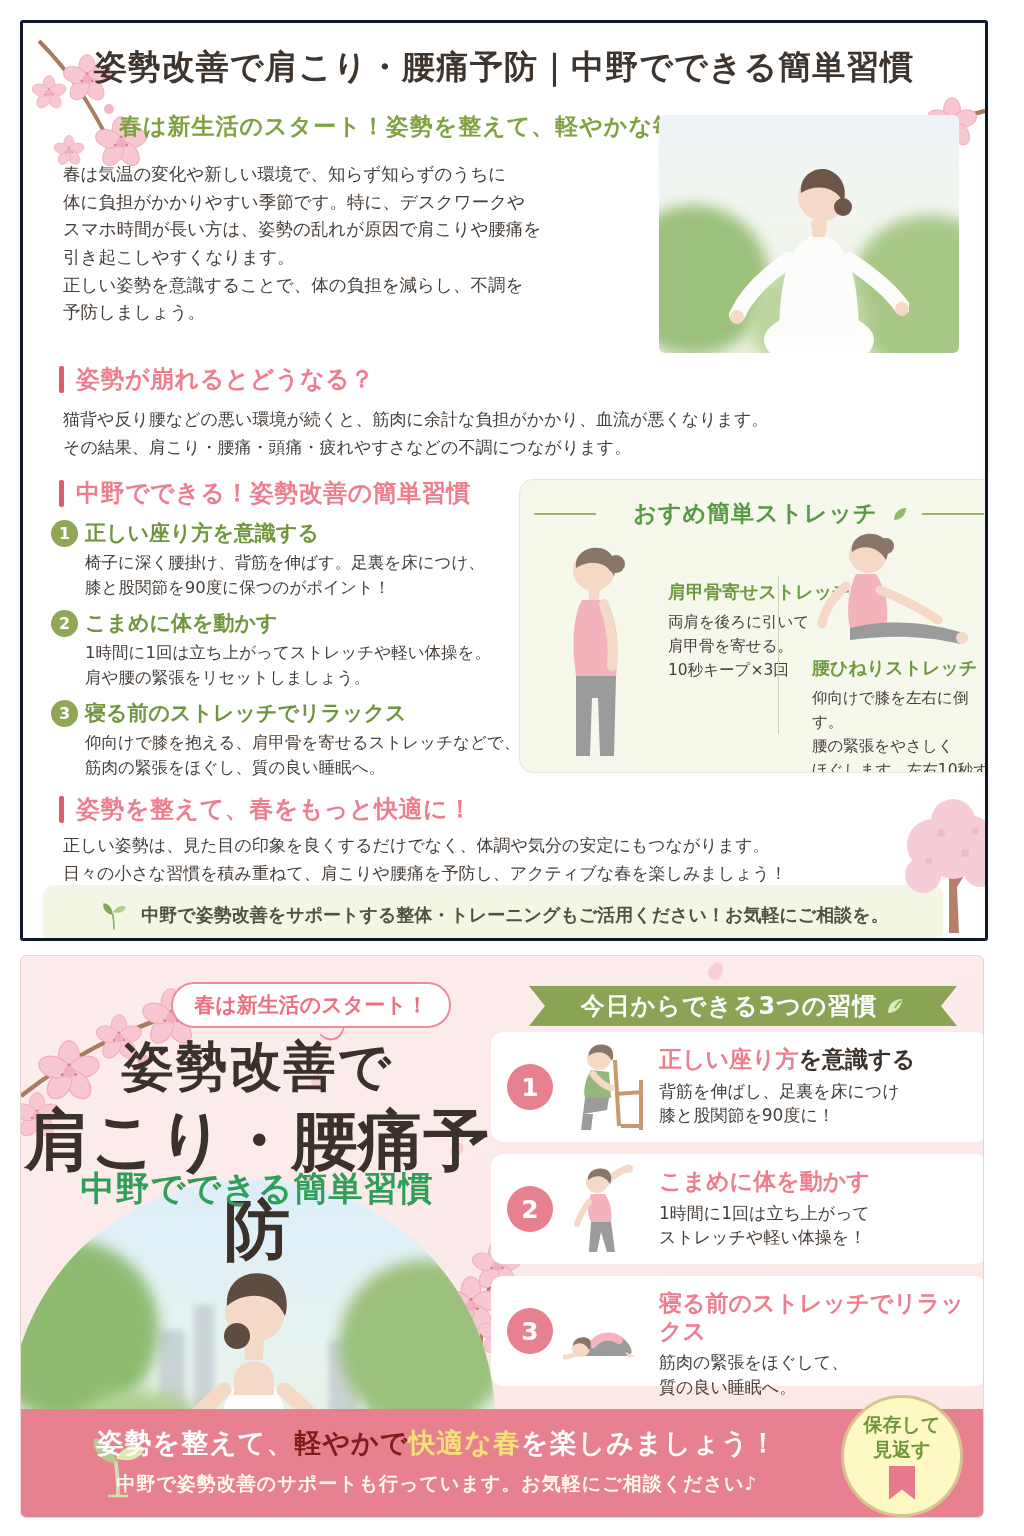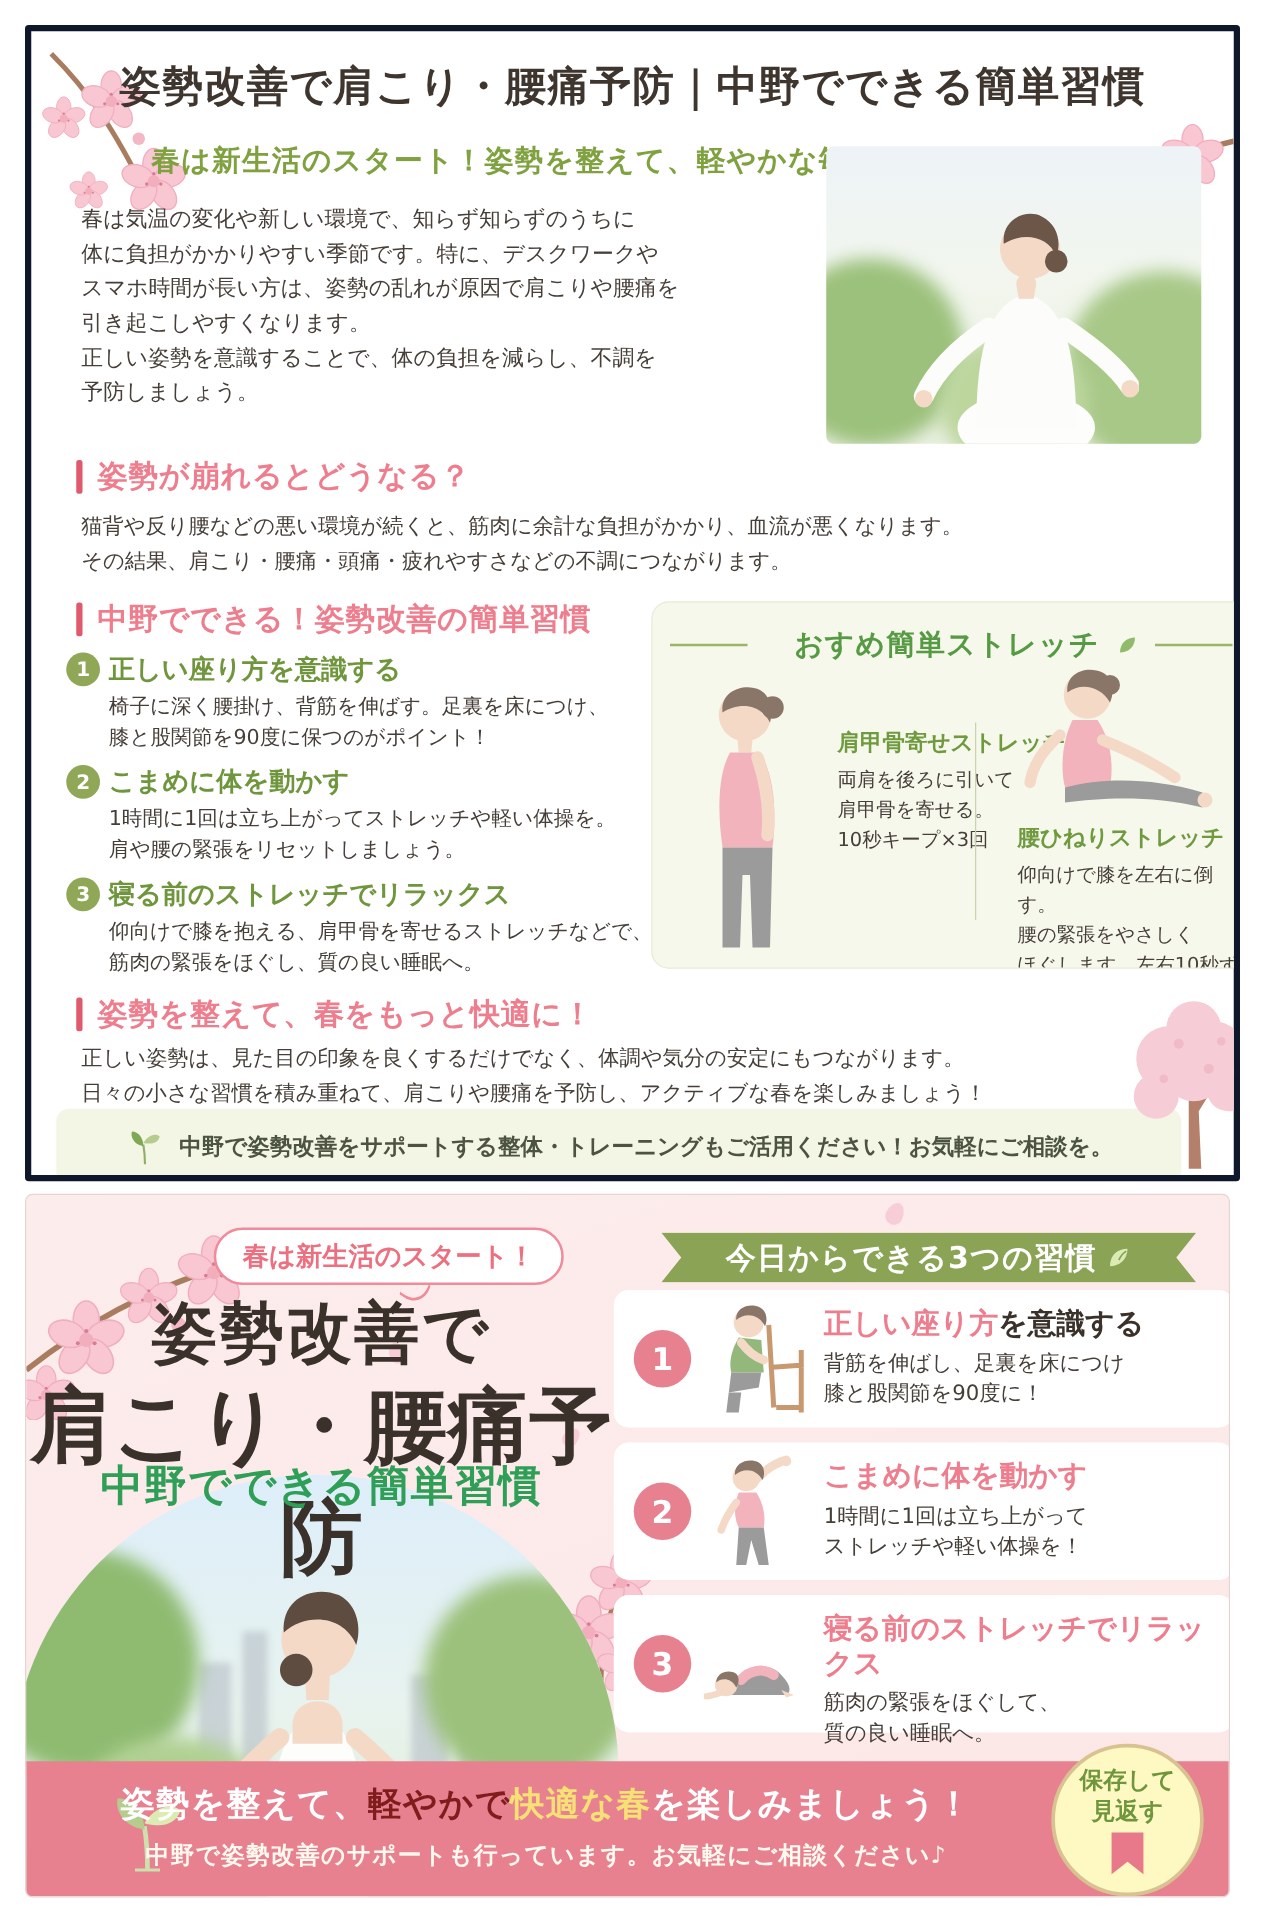--- a/index.html
+++ b/index.html
@@ -7,21 +7,21 @@
     width:1024px;height:1536px;position:relative;background:#ffffff;
     font-family:"DejaVu Sans","Liberation Sans",sans-serif;
     -webkit-font-smoothing:antialiased;
   }
   .abs{position:absolute;}
   .preline{white-space:pre-line;}
 
   
   .card1{
     left:20px;top:20px;width:962px;height:915px;
-    background:#ffffff;border:5px solid #0f172a;border-radius:3px;
+    background:#ffffff;border:3px solid #0f172a;border-radius:3px;
     overflow:hidden;
   }
   .main-title{
     left:0;right:0;top:22px;text-align:center;
     font-size:33px;font-weight:bold;color:#3e352e;letter-spacing:1px;
   }
   .subtitle1{
     left:96px;top:88px;font-size:23px;font-weight:bold;color:#7fa13f;letter-spacing:1px;
   }
   .intro{

